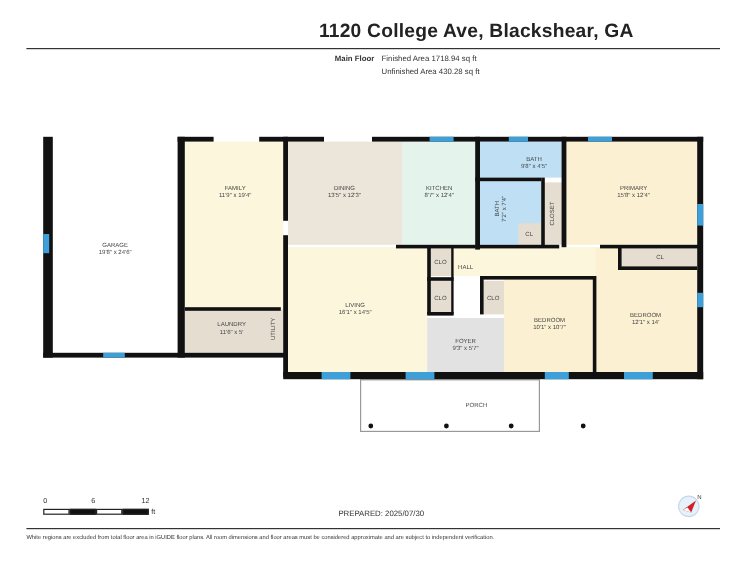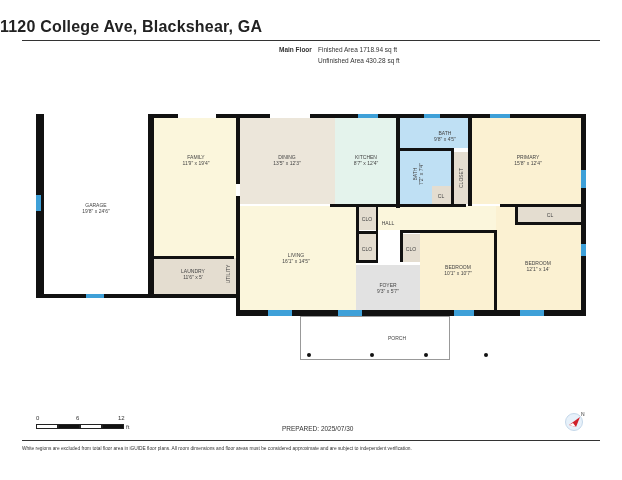--- a/index.html
+++ b/index.html
@@ -1,17 +1,17 @@
 <!DOCTYPE html>
 <html><head>
 <meta charset="utf-8">
 <style>
   html, body { margin: 0; padding: 0; background: #ffffff; }
   body { width: 622px; height: 480px; position: relative; overflow: hidden; font-family: "Liberation Sans", sans-serif; color: #222; }
-  .title { position: absolute; left: 0; width: 528px; top: 18px; text-align: left; font-weight: bold; font-size: 16px; letter-spacing: 0.2px; }
+  .title { position: absolute; left: 0; width: 528px; top: 18px; text-align: right; font-weight: bold; font-size: 16px; letter-spacing: 0.2px; }
   .title-rule { position: absolute; left: 22px; right: 22px; top: 40px; height: 1px; background: #333; }
   .area-label { position: absolute; font-size: 6.5px; color: #333; }
   .area-label.bold { font-weight: bold; }
   .plan { position: absolute; left: 0; top: 0; width: 622px; height: 480px; }
   .room { position: absolute; }
   .room-label { position: absolute; font-size: 5px; color: #444; text-align: center; line-height: 6px; white-space: nowrap; transform: translate(-50%, -50%); }
   .wall { position: absolute; background: #111; }
   .win { position: absolute; background: #3ea0d8; }
   .scale { position: absolute; left: 36px; top: 415px; }
   .scale-bar { position: absolute; top: 9px; height: 3px; border: 1px solid #222; }

